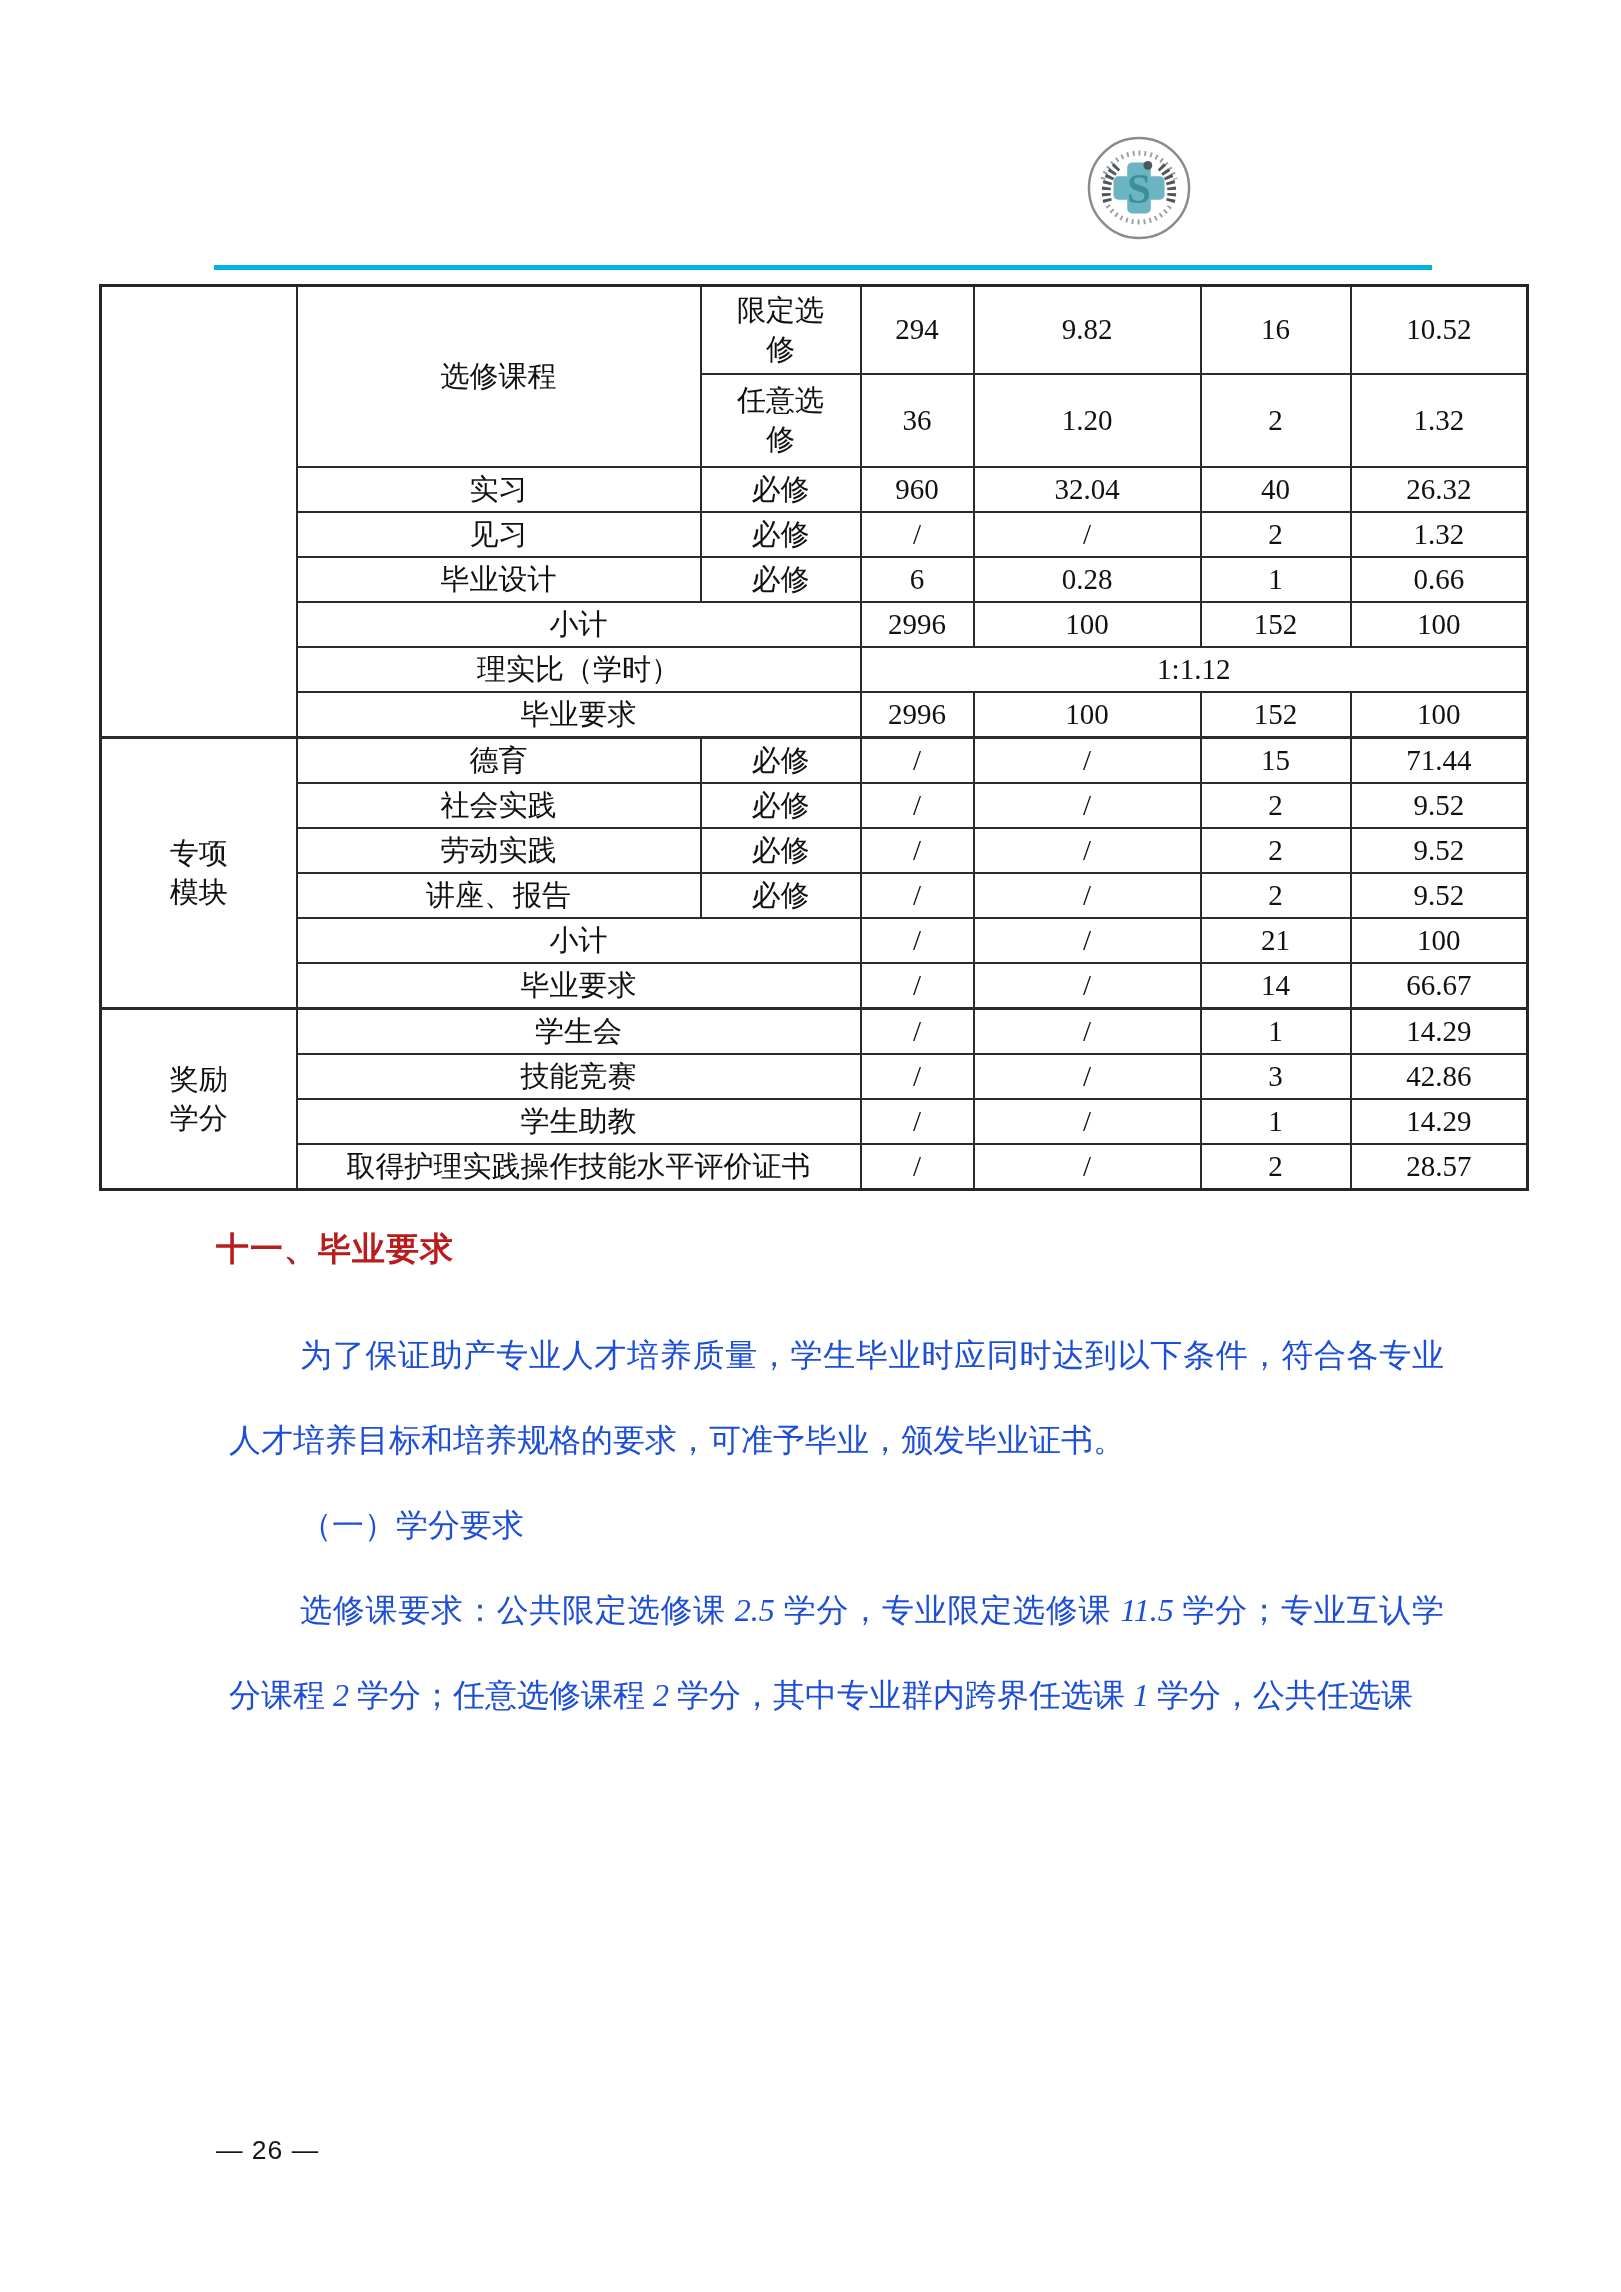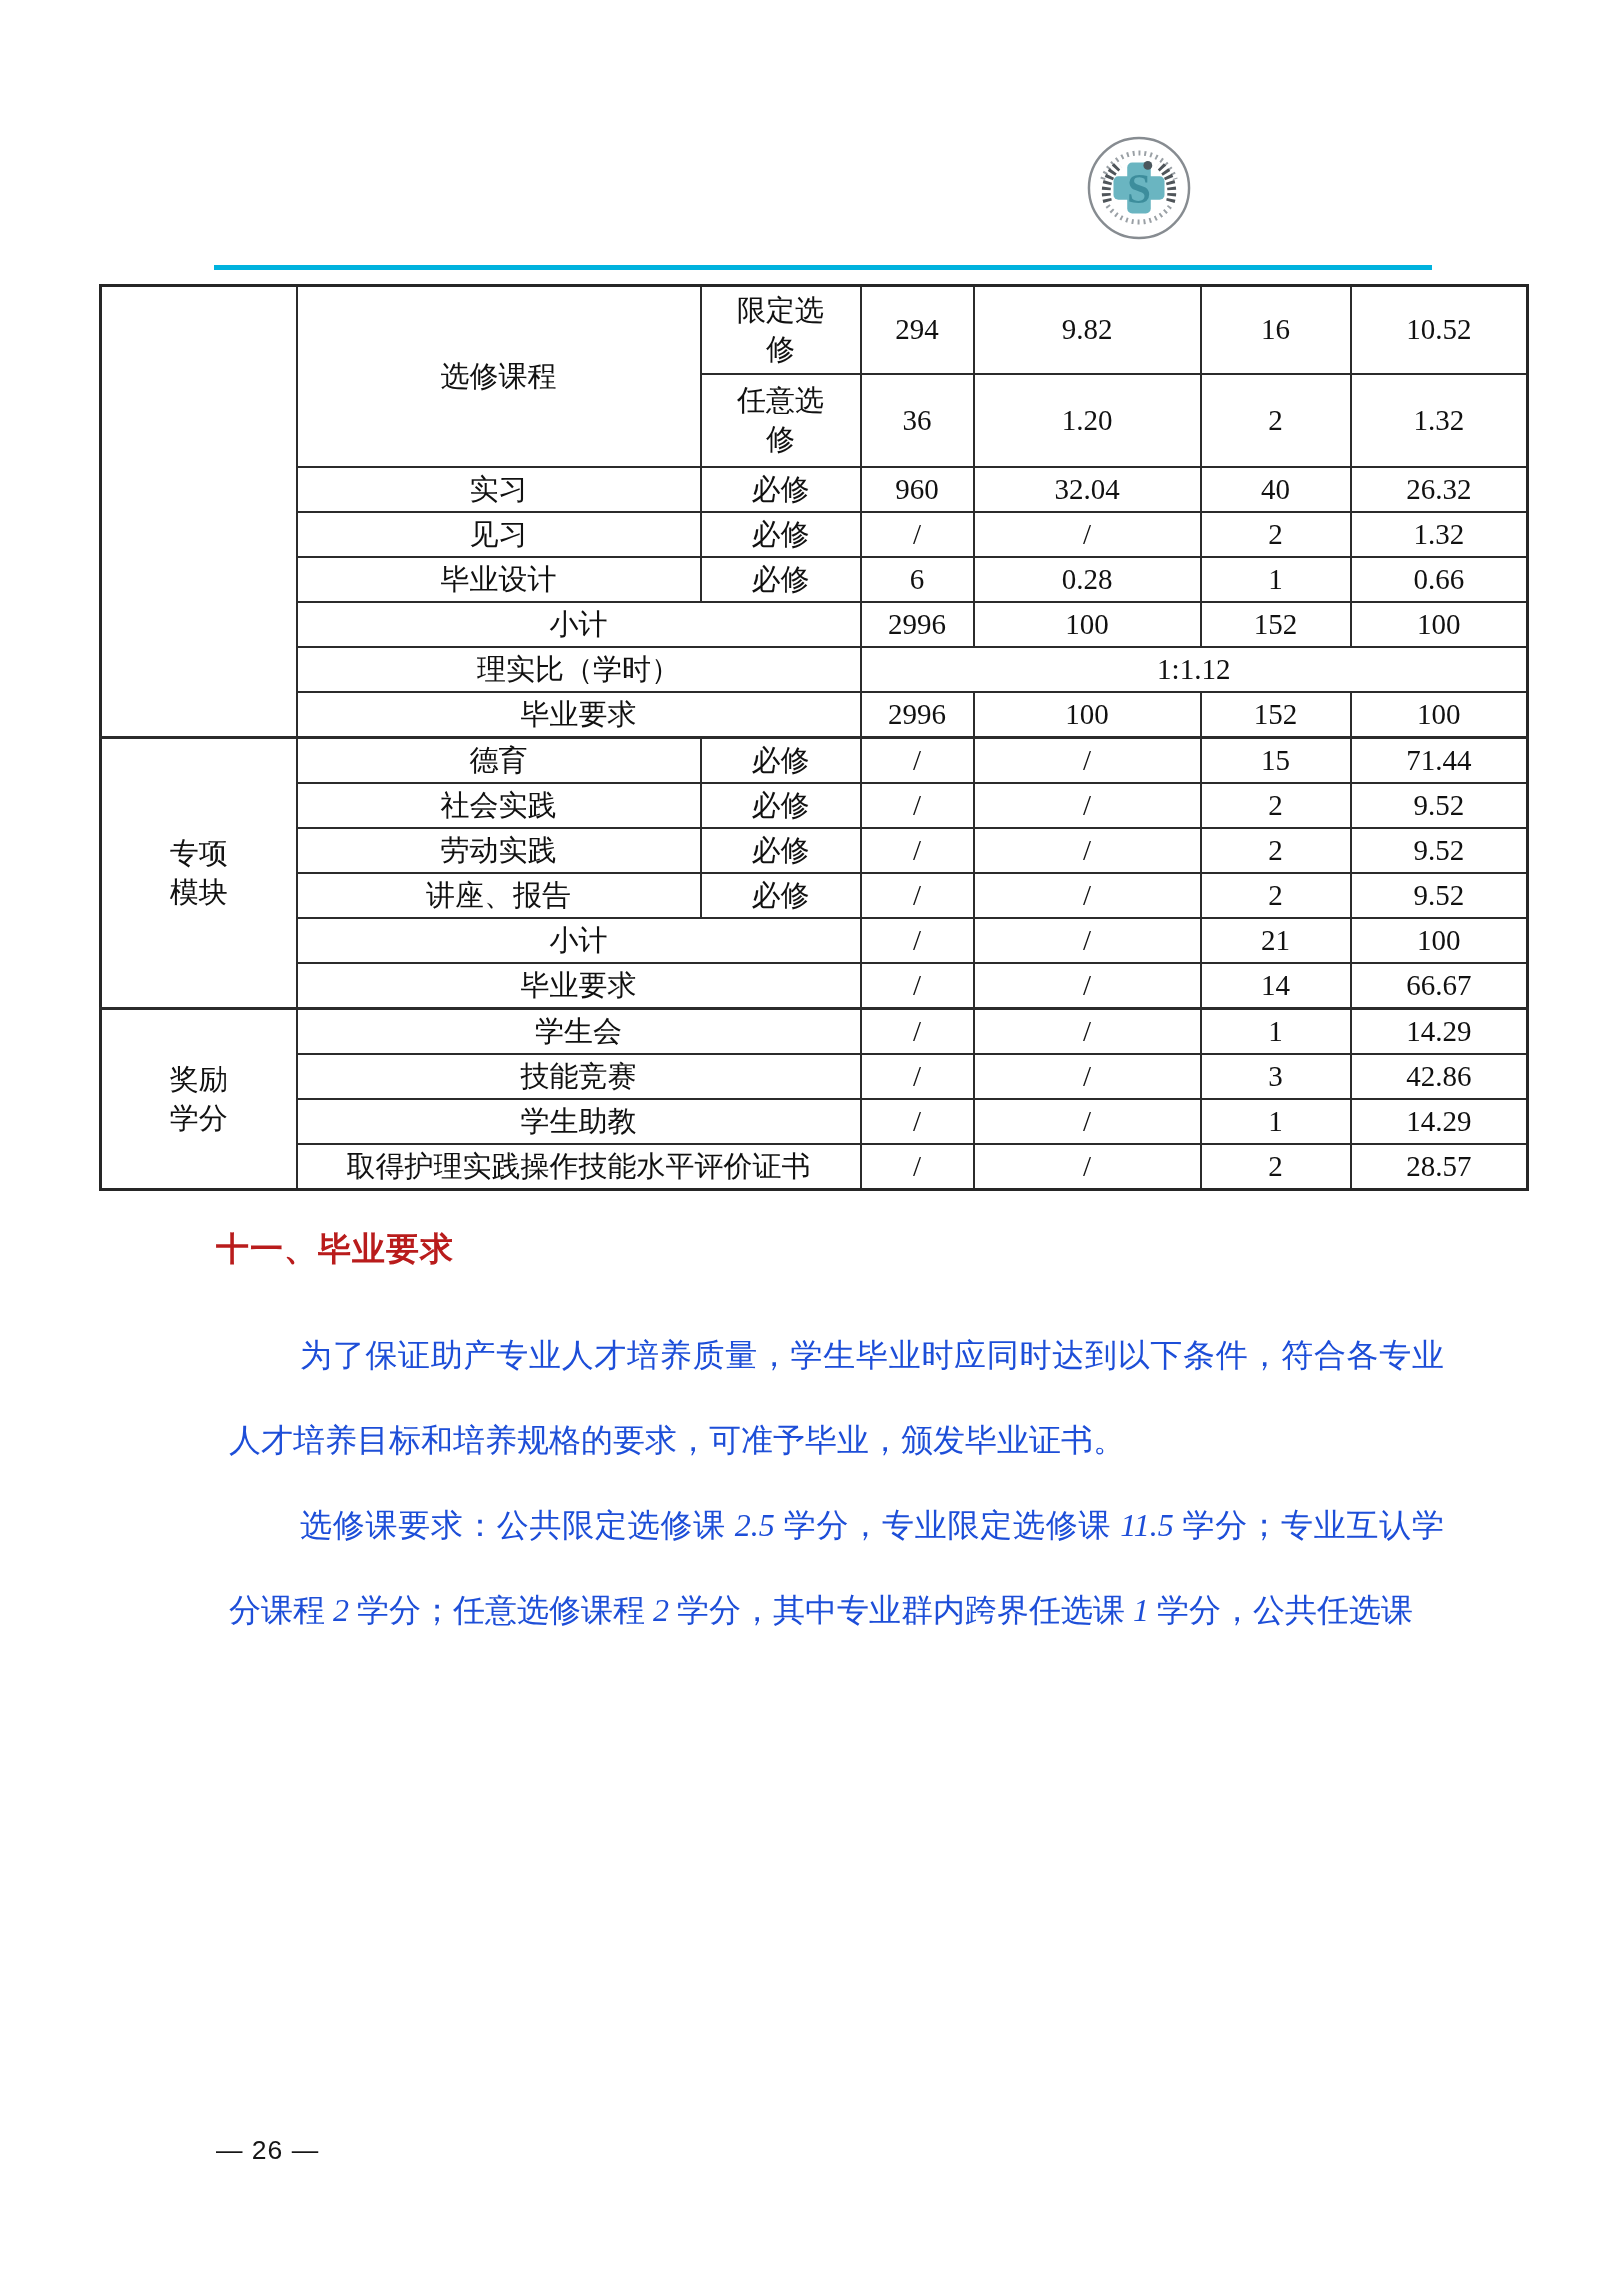--- a/index.html
+++ b/index.html
@@ -235,19 +235,20 @@
           <td>2</td>
           <td>28.57</td>
         </tr>
       </tbody>
   </table>
 
   <h2 class="section-heading">十一、毕业要求</h2>
 
   <div class="body-text">
     <p>为了保证助产专业人才培养质量，学生毕业时应同时达到以下条件，符合各专业人才培养目标和培养规格的要求，可准予毕业，颁发毕业证书。</p>
+    <p>（一）学分要求</p>
     <p>选修课要求：公共限定选修课 2.5 学分，专业限定选修课 11.5 学分；专业互认学分课程 2 学分；任意选修课程 2 学分，其中专业群内跨界任选课 1 学分，公共任选课</p>
   </div>
 
   <div class="page-number">— 26 —</div>
 
 </div>
 
 
 </body></html>

